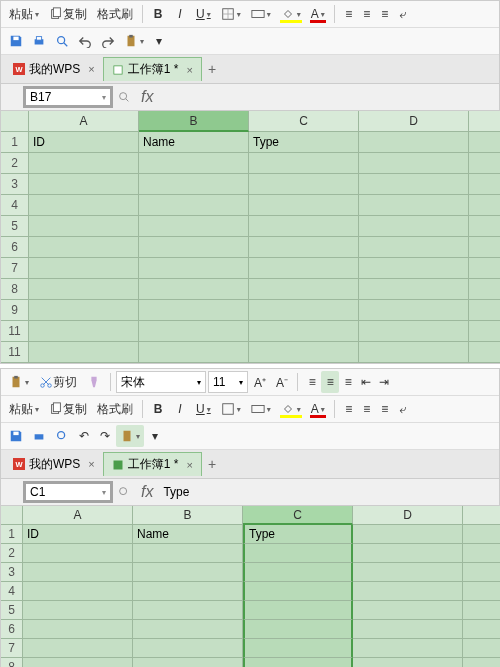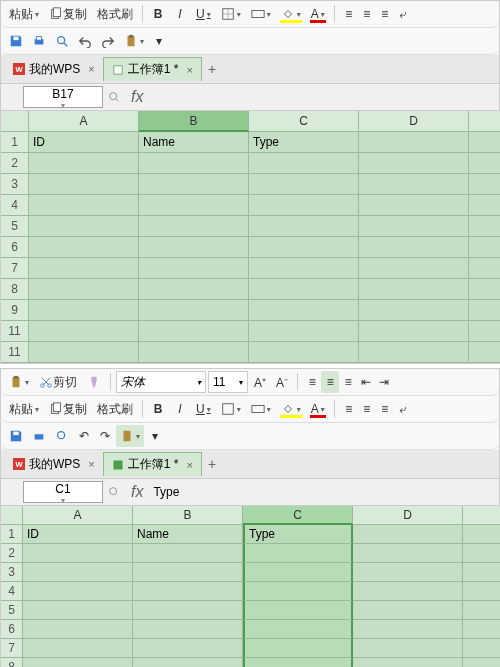--- a/index.html
+++ b/index.html
@@ -1,46 +1,46 @@
 <!DOCTYPE html>
 <html><head>
 <meta charset="utf-8">
 <style>
 * { box-sizing: border-box; margin: 0; padding: 0; }
 body { font-family: "Microsoft YaHei", Arial, sans-serif; background: #fff; width: 500px; }
 .panel { border: 1px solid #ccc; margin-bottom: 4px; background: #f5f5f5; position: relative; }
-.tb-row { display: flex; align-items: center; padding: 2px 4px; border-bottom: 1px solid #ddd; background: #f8f8f8; gap: 2px; border-radius: 8px; }
+.tb-row { display: flex; align-items: center; padding: 2px 4px; border-bottom: 1px solid #ddd; background: #f8f8f8; gap: 2px; }
 .btn { display: inline-flex; align-items: center; justify-content: center; padding: 2px 4px; min-width: 20px; height: 22px; cursor: pointer; font-size: 12px; color: #333; border-radius: 2px; }
 .sep { width: 1px; height: 18px; background: #ccc; margin: 0 3px; }
 .dropdown-arrow::after { content: "▾"; font-size: 8px; margin-left: 2px; color: #666; }
 .icon-svg { width: 14px; height: 14px; }
 .tab-bar { display: flex; align-items: center; background: #e8e8e8; padding: 2px 4px; border-bottom: 1px solid #ccc; }
 .tab { display: flex; align-items: center; padding: 3px 8px; font-size: 12px; cursor: pointer; gap: 4px; }
 .tab.active { background: #d4e8d4; border: 1px solid #8bc08b; border-bottom: none; }
 .tab-icon { width: 12px; height: 12px; }
 .tab-close { margin-left: 4px; font-size: 11px; color: #666; cursor: pointer; }
 .plus-tab { padding: 2px 6px; color: #666; cursor: pointer; font-size: 14px; }
 .namebox-row { display: flex; align-items: center; padding: 2px; background: #f0f0f0; border-bottom: 1px solid #ccc; }
-.namebox { display: flex; align-items: center; justify-content: space-between; width: 80px; height: 22px; border: 1px solid #a3a3a3; background: #fff; padding: 0 4px; font-size: 12px; margin-left: 20px; flex-direction: column; }
+.namebox { display: flex; align-items: center; justify-content: space-between; width: 90px; height: 22px; border: 3px solid #a3a3a3; background: #fff; padding: 0 4px; font-size: 12px; margin-left: 20px; }
 .fx-icon { font-style: italic; color: #666; margin: 0 6px; font-size: 16px; }
 .fx-input { flex: 1; height: 22px; border: none; background: transparent; padding: 0 4px; font-size: 12px; outline: none; }
 .sheet { position: relative; background: #c5dfc5; }
 .grid { display: grid; }
 .panel1 .grid { grid-template-columns: 28px 110px 110px 110px 110px 32px; }
 .panel2 .grid { grid-template-columns: 22px 110px 110px 110px 110px 38px; }
 .hdr, .rh, .cell { border-right: 1px solid #9db89d; border-bottom: 1px solid #9db89d; height: 21px; display: flex; align-items: center; padding: 0 4px; font-size: 12px; }
 .panel2 .hdr, .panel2 .rh, .panel2 .cell { height: 19px; }
 .hdr { background: #d8ead8; justify-content: center; color: #333; cursor: pointer; }
 .hdr.selected { background: #8fc98f; border-bottom: 2px solid #4a9d4a; }
 .hdr.col-selected { background: #a8d8a8; border-bottom: 2px solid #4a9d4a; }
 .rh { background: #d8ead8; justify-content: center; color: #555; cursor: pointer; }
 .corner { background: #d8ead8; border-right: 1px solid #9db89d; border-bottom: 1px solid #9db89d; cursor: pointer; }
 .cell { background: #c5dfc5; cursor: cell; }
 .cell.in-selcol { border-left: 2px solid #4a9d4a; border-right: 2px solid #4a9d4a; background: #b8dbb8; }
-.font-combo { display: flex; align-items: center; height: 22px; border: 1px solid #ccc; background: #fff; padding: 0 4px; font-size: 12px; min-width: 90px; justify-content: space-between; cursor: pointer; font-style: italic; }
+.font-combo { display: flex; align-items: center; height: 22px; border: 1px solid #ccc; background: #fff; padding: 0 4px; font-size: 12px; min-width: 90px; justify-content: space-between; cursor: pointer; }
 .sz-combo { display: flex; align-items: center; height: 22px; border: 1px solid #ccc; background: #fff; padding: 0 4px; font-size: 12px; min-width: 40px; justify-content: space-between; cursor: pointer; }
 .qa-btns { display: flex; gap: 1px; align-items: center; }
 .fmt-group { display: flex; gap: 0; }
 .fmt-group .btn { min-width: 18px; padding: 2px 3px; }
 .bold { font-weight: bold; }
 .italic { font-style: italic; }
 .underline { text-decoration: underline; }
 .color-ul { position: relative; }
 .color-ul::before { content: ""; position: absolute; bottom: 2px; left: 3px; right: 3px; height: 3px; }
 .red-ul::before { background: #d00; }

